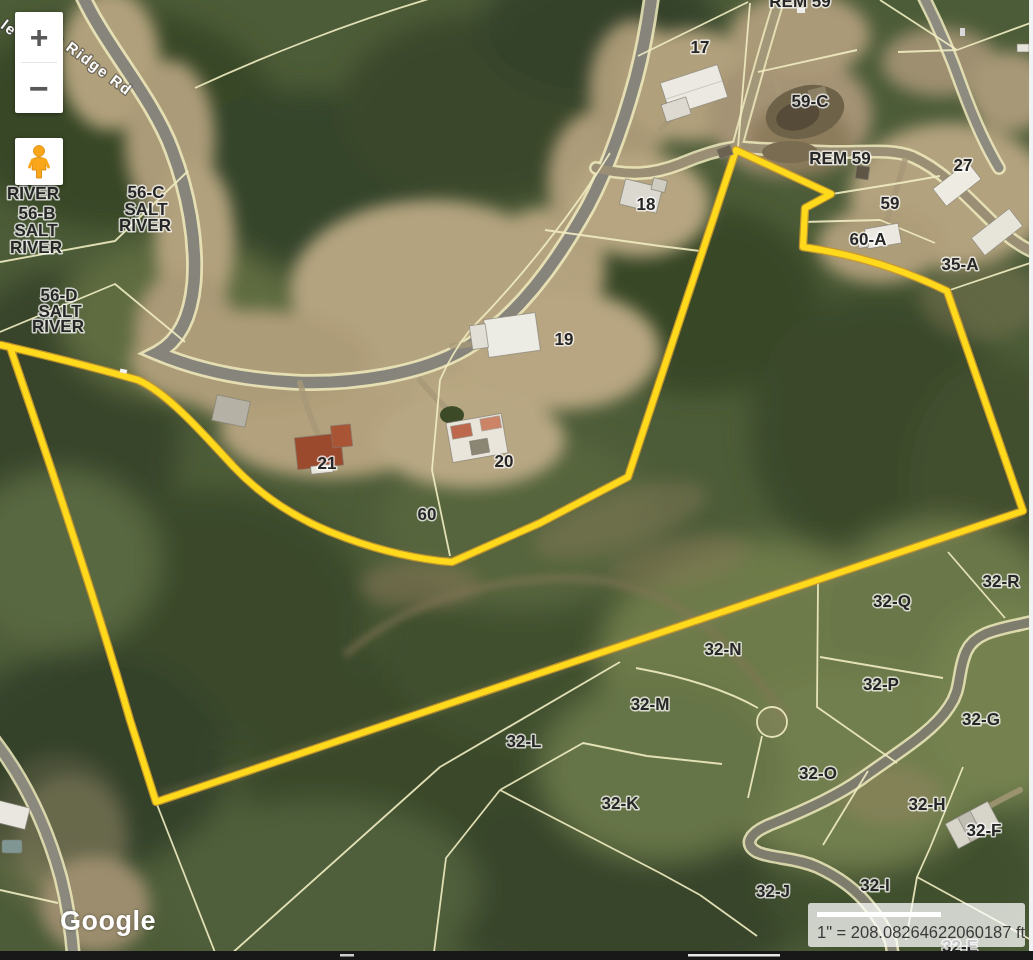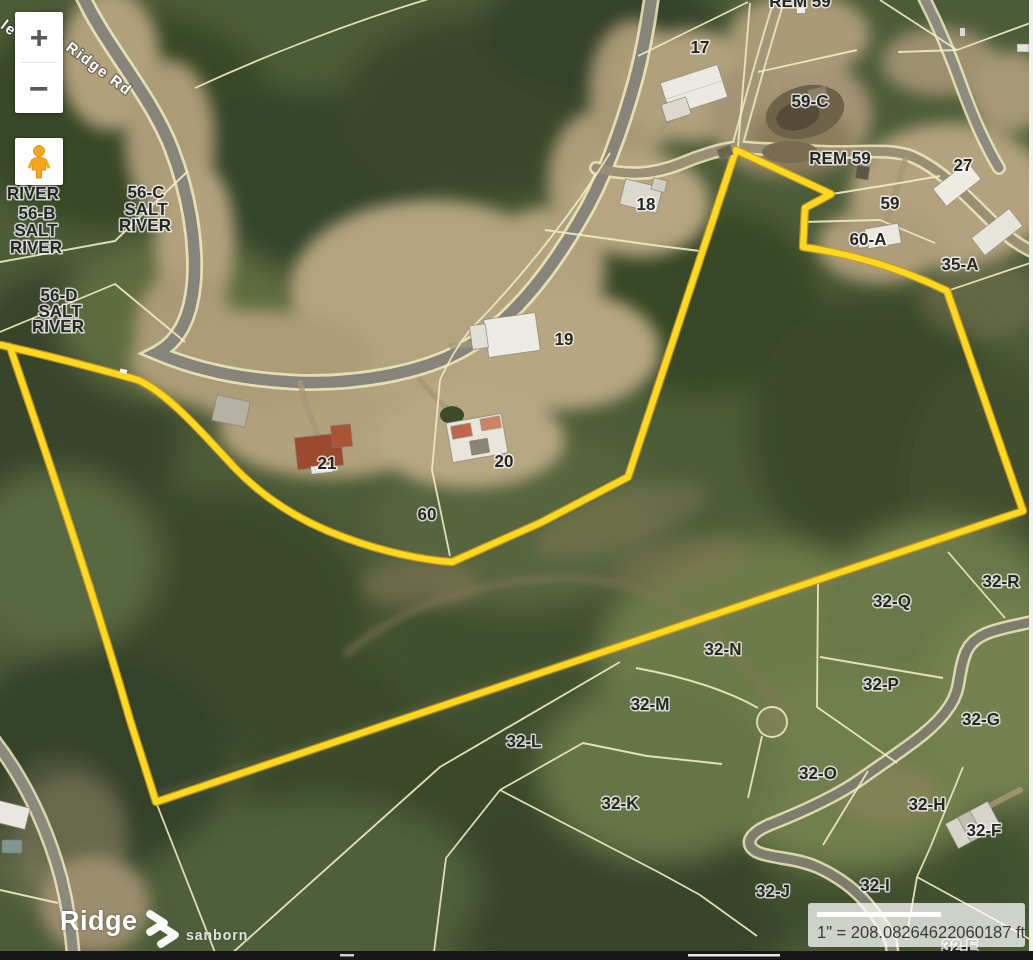--- a/index.html
+++ b/index.html
@@ -318,27 +318,20 @@
 </div>
 
 <div class="ctl-box" id="pegman-box">
   <svg width="26" height="36" viewBox="0 0 26 36">
     <circle cx="13" cy="7" r="5.5" fill="#f9a61a" stroke="#d68400" stroke-width=".8"></circle>
     <path d="M7,15 C9,13 17,13 19,15 L20,26 L15.5,26 L15.5,34 L10.5,34 L10.5,26 L6,26 Z" fill="#f9a61a" stroke="#d68400" stroke-width=".8" stroke-linejoin="round"></path>
     <path d="M6.5,16 L3.5,23 M19.5,16 L22.5,23" stroke="#f9a61a" stroke-width="3" stroke-linecap="round"></path>
   </svg>
 </div>
 
-<div id="google-logo">Ridge</div>
-<div id="sanborn-logo">
-  <svg width="40" height="44" viewBox="0 0 40 44">
-    <path d="M6,8 L20,17 L6,26" fill="none" stroke="#ffffff" stroke-width="7.5" stroke-linecap="round" stroke-linejoin="round" opacity=".96"></path>
-    <path d="M17,20 L31,29 L17,38" fill="none" stroke="#ffffff" stroke-width="7.5" stroke-linecap="round" stroke-linejoin="round" opacity=".96"></path>
-  </svg>
-  <span id="sanborn-text">sanborn</span>
-</div>
+<div id="google-logo">Google</div>
 
 <div id="scale-box">
   <div id="scale-bar"></div>
   <div id="scale-text">1" = 208.08264622060187 ft</div>
 </div>
 
 </div>
 
 </body></html>

